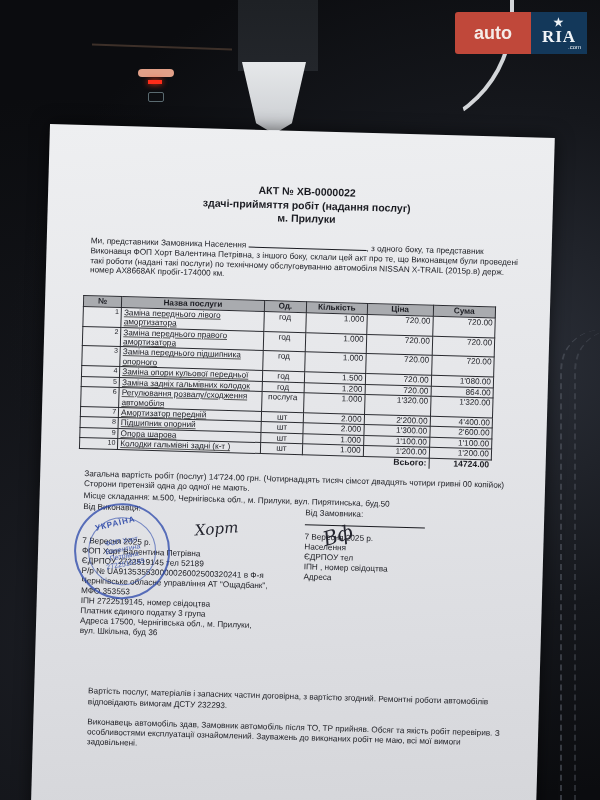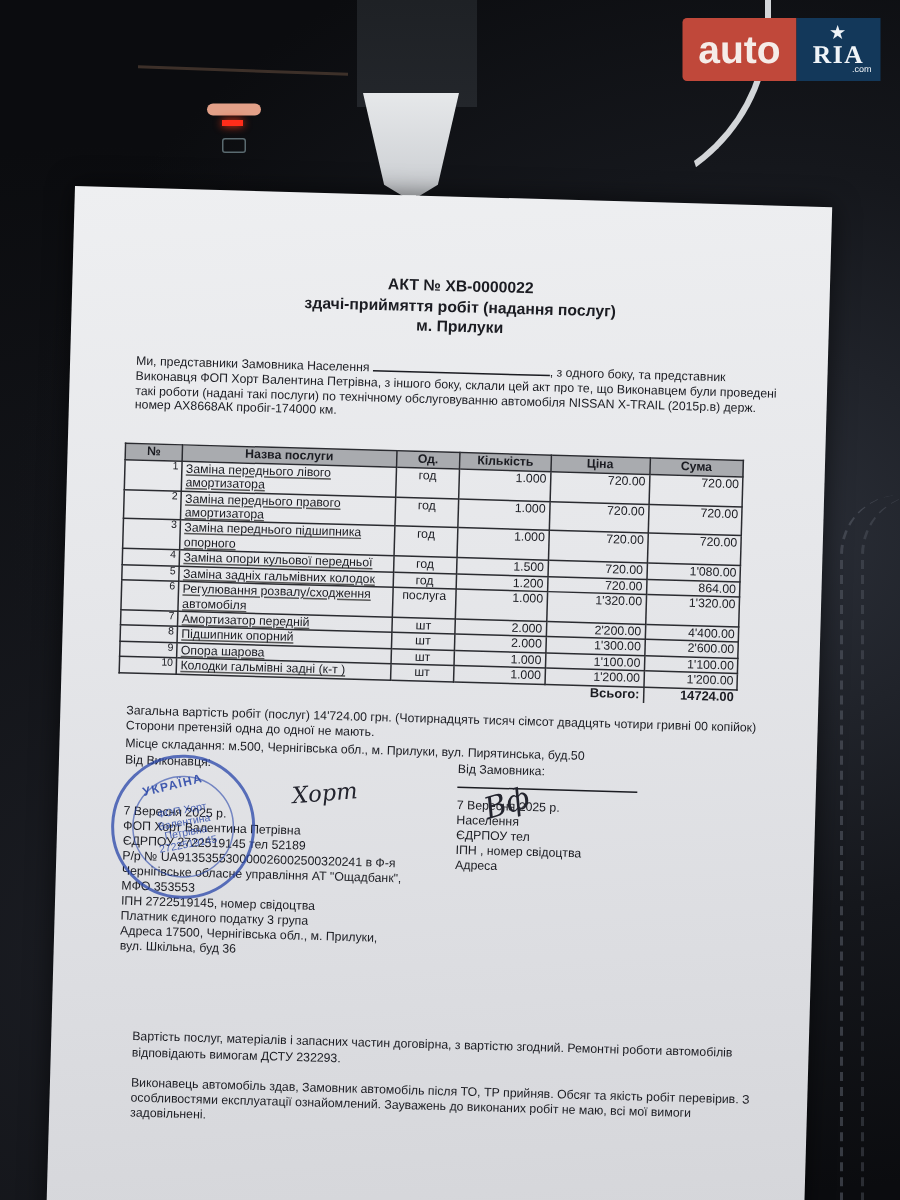--- a/index.html
+++ b/index.html
@@ -38,21 +38,21 @@
   }
   .cable {
     position:absolute; left:300px; top:0; width:210px; height:130px;
     border-right:4px solid #e9ecef; border-bottom:4px solid #e9ecef;
     border-radius:0 0 120px 0; opacity:.9;
     clip-path:polygon(60% 0,100% 0,100% 100%,80% 100%);
   }
 
   .logo { position:absolute; left:455px; top:12px; height:42px; display:flex; }
   .logo-auto {
-    background:#c0483a; color:#f5ece8; font-weight:bold; font-size:26px;
+    background:#c0483a; color:#f5ece8; font-weight:bold; font-size:18px;
     padding:0 10px; display:flex; align-items:center; border-radius:3px 0 0 3px;
     width:56px; justify-content:center;
   }
   .logo-ria {
     background:#13385a; color:#f0f4f8; width:56px; position:relative;
     display:flex; flex-direction:column; align-items:center; justify-content:center;
     font-family:"Liberation Serif", serif; font-weight:bold; font-size:17px; letter-spacing:1px;
   }
   .logo-ria .star { font-size:11px; line-height:10px; margin-top:-2px; }
   .logo-ria .com { font-size:6px; position:absolute; right:6px; bottom:4px; font-family:"Liberation Sans",sans-serif; font-weight:normal; letter-spacing:0; }

